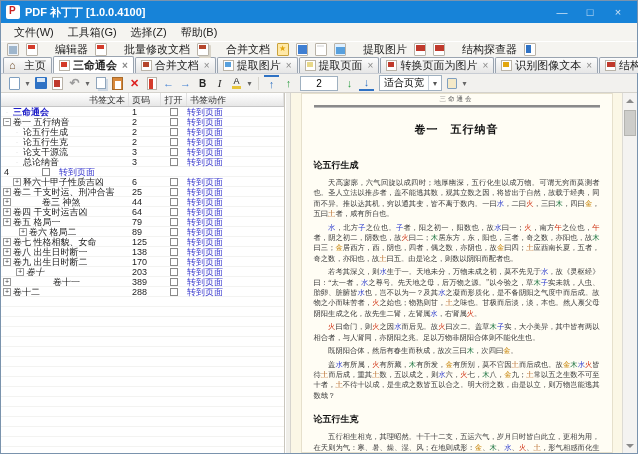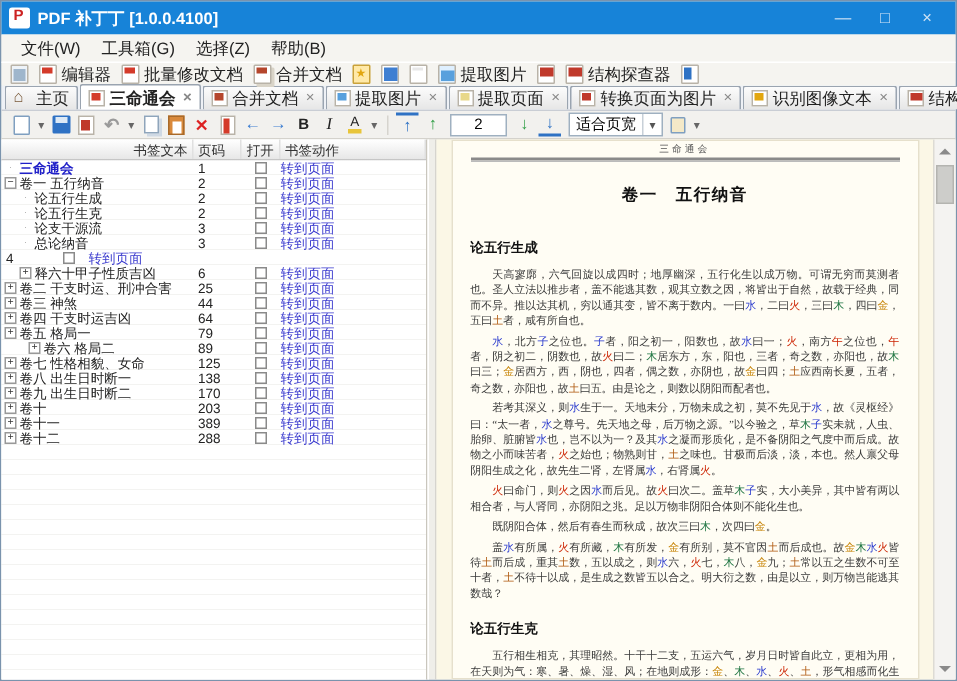--- a/index.html
+++ b/index.html
@@ -13,21 +13,21 @@
   .app-icon::before { content:"P"; position:absolute; left:3px; top:0px; font-size:10px; font-weight:bold; color:#c22; }
   .titlebar .title { flex:1; white-space:nowrap;font-weight:bold; }
   .winbtn { width:28px; height:18px; display:flex; align-items:center; justify-content:center; color:#cfe3f5; font-size:11px; }
 
   
   .menubar { height:18px; background:#f5f4f0; display:flex; align-items:center; font-size:11px; color:#222; padding-left:6px; flex:none; }
   .menu-item { padding:1px 7px; }
 
   
   .toolbar1 { height:16px; background:#f5f4f0; display:flex; align-items:center; font-size:11px; color:#222; padding-left:4px; gap:3px; flex:none; border-top:1px solid #fff; }
-  .tb-item { display:flex; align-items:center; gap:3px; padding:0 2px; height:15px; }
+  .tb-item { display:flex; align-items:center; gap:17px; padding:0 2px; height:15px; }
   .ico { width:12px; height:13px; flex:none; position:relative; border:1px solid #b9b3a8; background:#fff; border-radius:1px; }
   .ico::after { content:""; position:absolute; left:1px; top:1px; width:7px; height:4px; }
   .ico.pdf-red::after { background:#d43b2a; }
   .ico.pdf-red2::after { background:#c0392b; width:9px; height:6px; }
   .ico.pdf-stack { box-shadow:2px 2px 0 #d9d4c8; }
   .ico.pdf-stack::after { background:#b5462c; }
   .ico.doc-blue::after { background:#3f7fd2; height:9px; width:9px; }
   .ico.doc-white::after { background:#e8e8e8; height:2px; }
   .ico.images { background:#dff0ff; }
   .ico.images::after { background:#58a0dd; width:9px; height:7px; top:3px; }
@@ -368,21 +368,21 @@
               <span class="expander">+</span>
               <span class="">卷二 干支时运、刑冲合害</span>
             </span>
             <span class="cell page-cell">25</span>
             <span class="open-cell">
               <span class="chk"></span>
             </span>
             <span class="cell act-cell">转到页面</span>
           </div>
           <div class="trow">
-            <span class="cell name-cell" style="padding-left: 0px;">
+            <span class="cell name-cell" style="padding-left: 0px; gap: 29px;">
               <span class="expander">+</span>
               <span class="">卷三 神煞</span>
             </span>
             <span class="cell page-cell">44</span>
             <span class="open-cell">
               <span class="chk"></span>
             </span>
             <span class="cell act-cell">转到页面</span>
           </div>
           <div class="trow">
@@ -445,32 +445,32 @@
               <span class="expander">+</span>
               <span class="">卷九 出生日时断二</span>
             </span>
             <span class="cell page-cell">170</span>
             <span class="open-cell">
               <span class="chk"></span>
             </span>
             <span class="cell act-cell">转到页面</span>
           </div>
           <div class="trow">
-            <span class="cell name-cell" style="padding-left: 0px;">
+            <span class="cell name-cell" style="padding-left: 13px; font-style: italic;">
               <span class="expander">+</span>
               <span class="">卷十</span>
             </span>
             <span class="cell page-cell">203</span>
             <span class="open-cell">
               <span class="chk"></span>
             </span>
             <span class="cell act-cell">转到页面</span>
           </div>
           <div class="trow">
-            <span class="cell name-cell" style="padding-left: 0px;">
+            <span class="cell name-cell" style="padding-left: 0px; gap: 40px;">
               <span class="expander">+</span>
               <span class="">卷十一</span>
             </span>
             <span class="cell page-cell">389</span>
             <span class="open-cell">
               <span class="chk"></span>
             </span>
             <span class="cell act-cell">转到页面</span>
           </div>
           <div class="trow">

